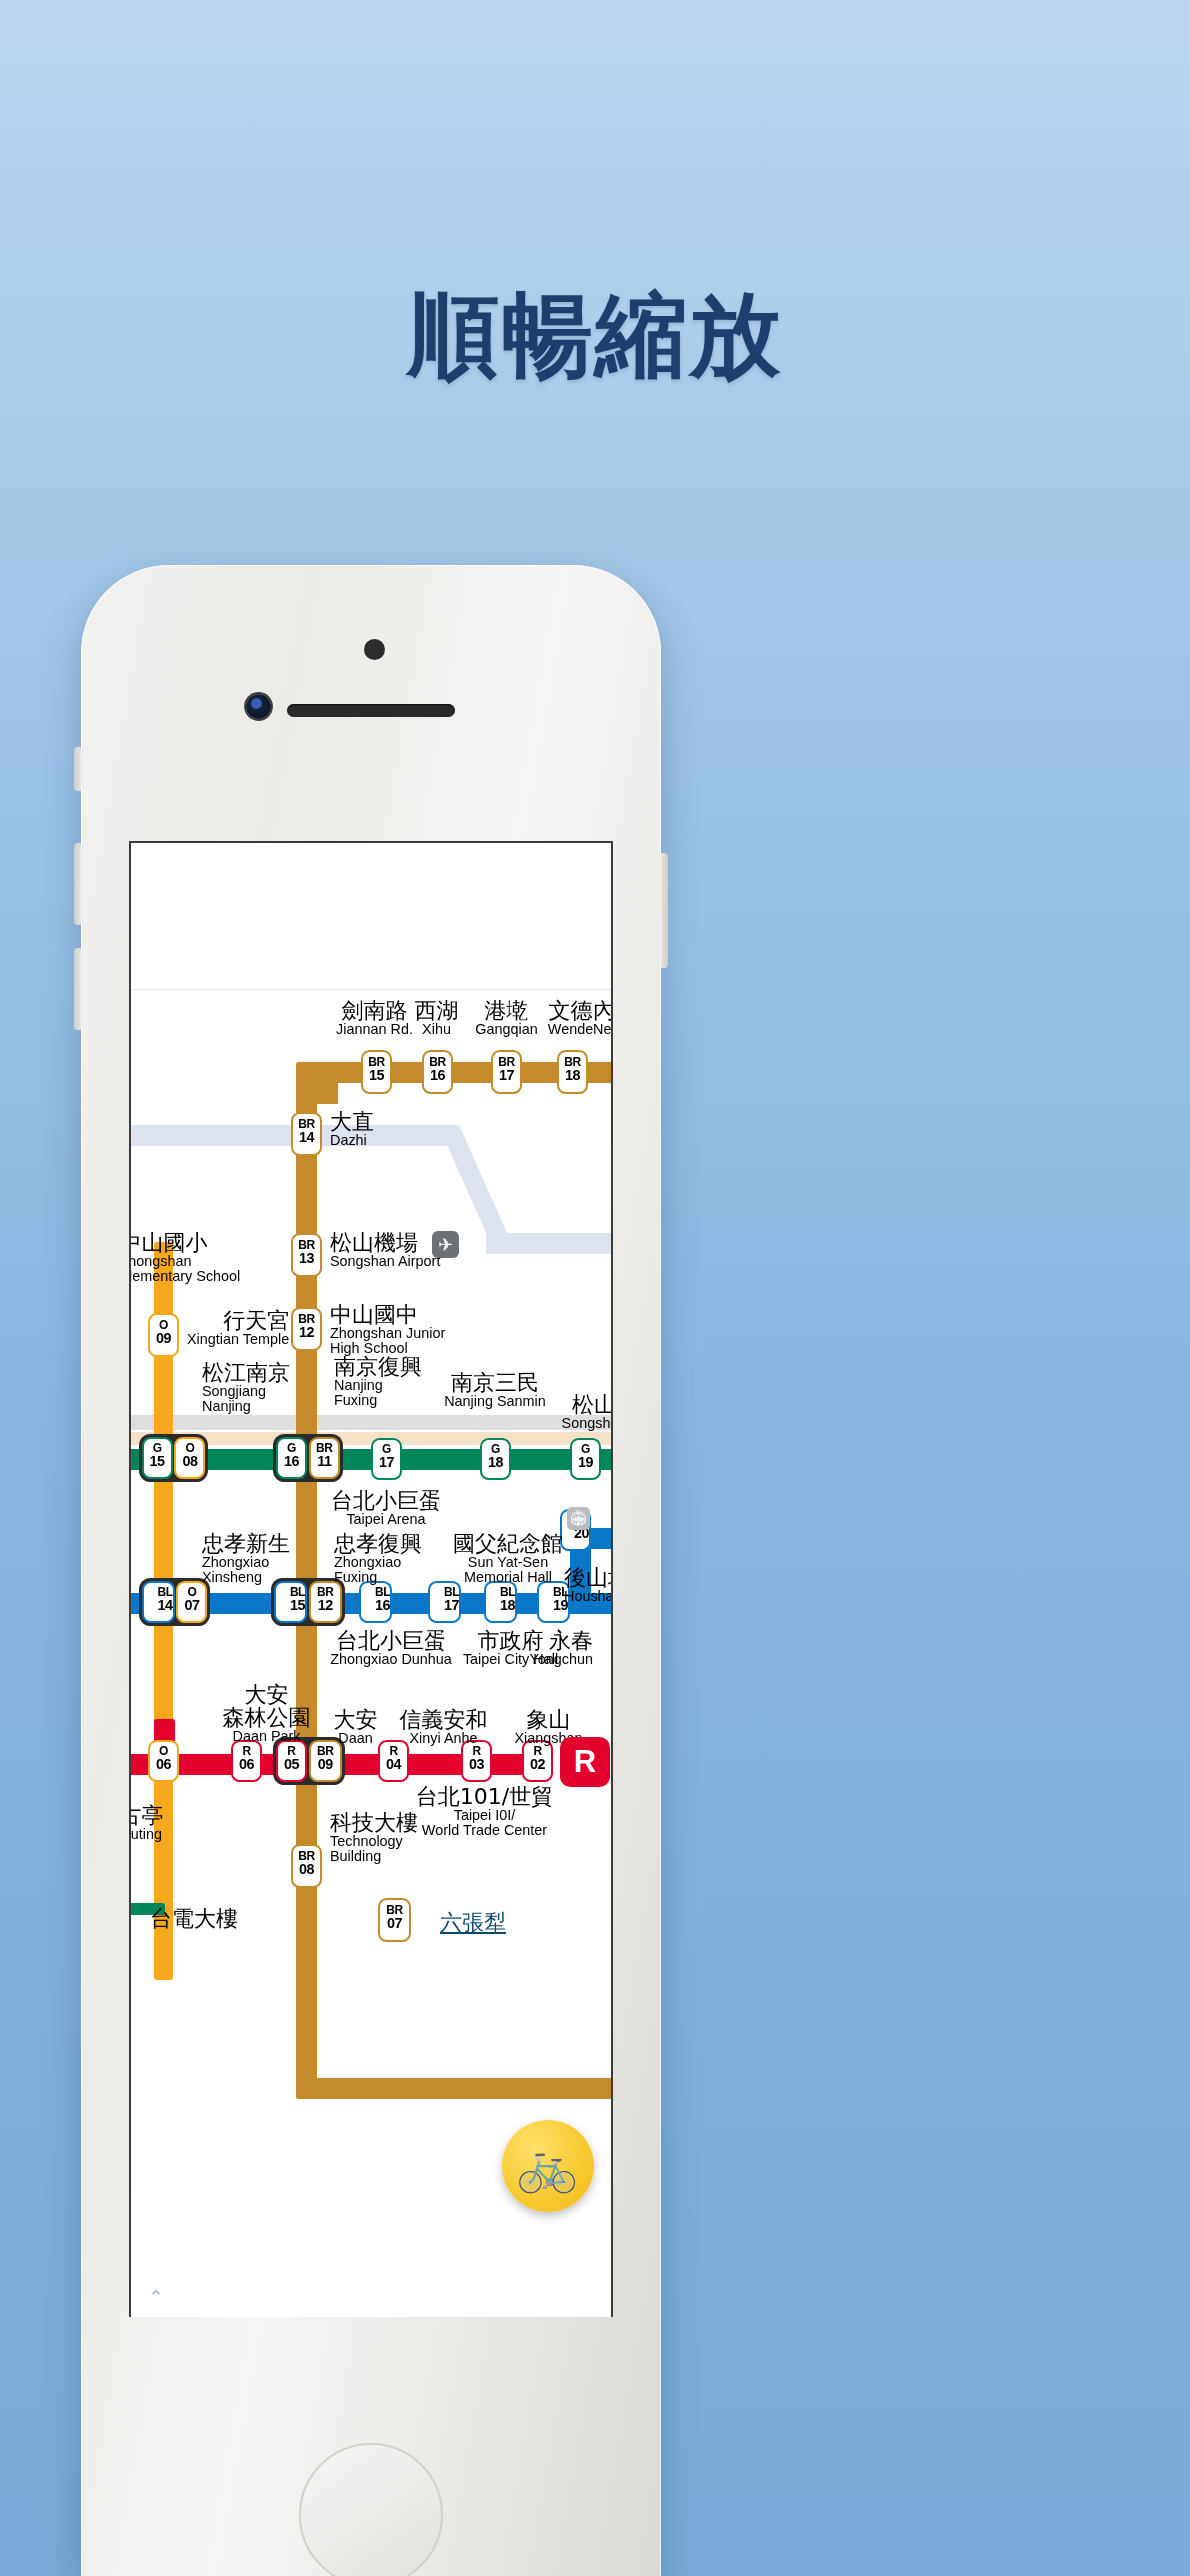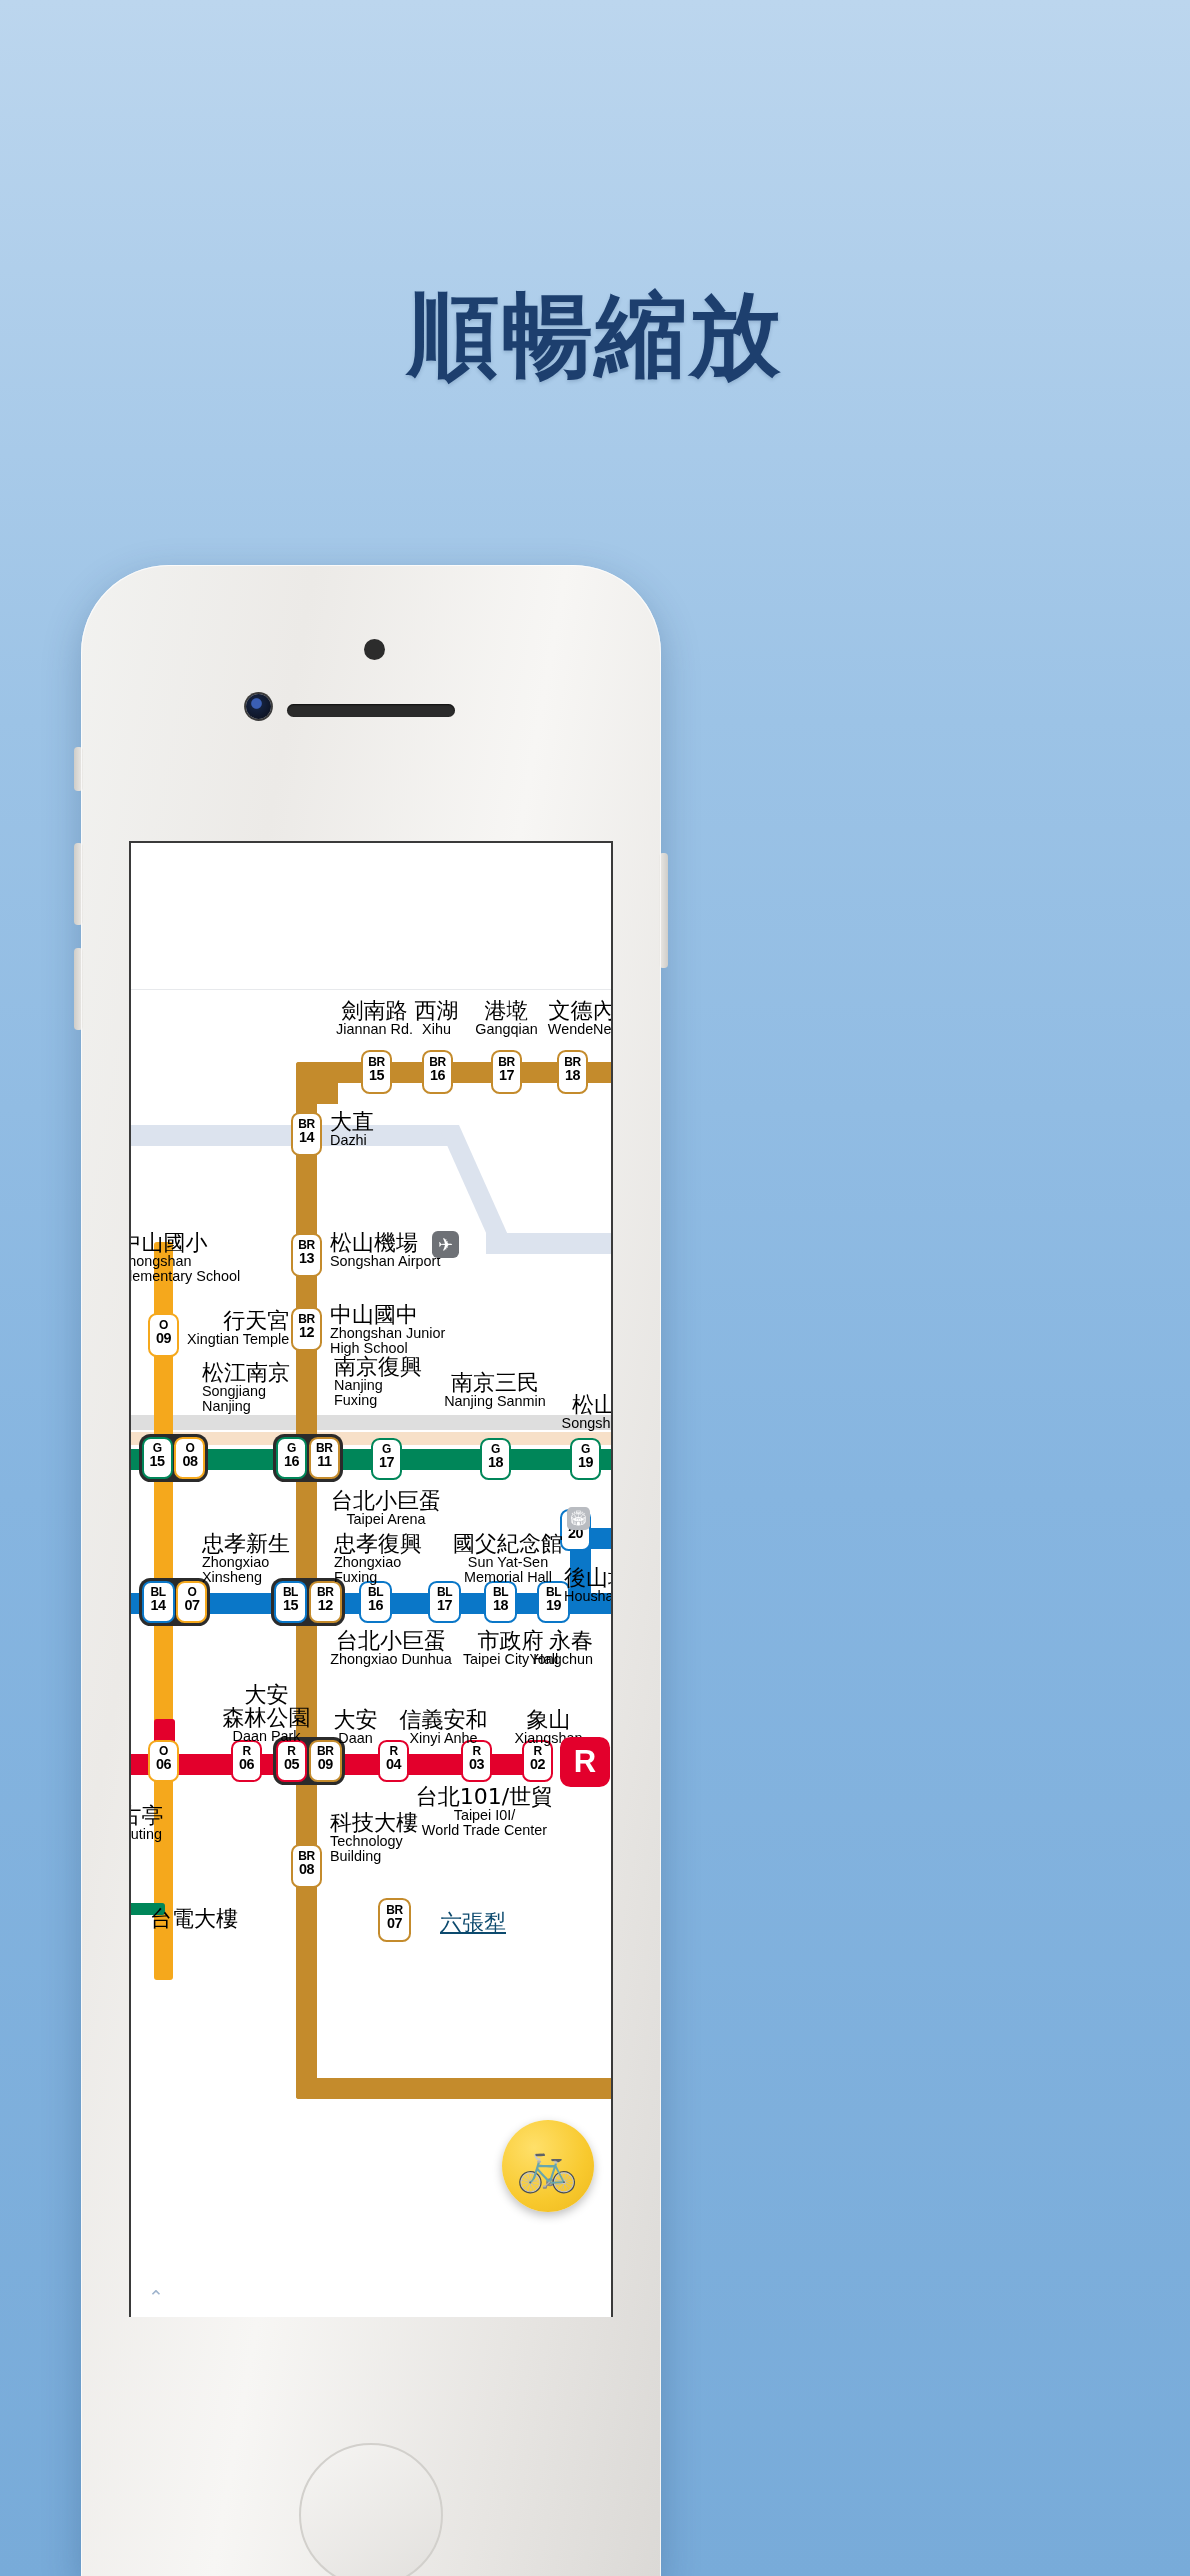--- a/index.html
+++ b/index.html
@@ -121,21 +121,21 @@
     font-weight:bold;
     text-align:center;
     color:#000;
     line-height:1.0;
     z-index:6;
   }
   .node .code{ display:block; font-size:12px; letter-spacing:-0.5px; }
   .node .num { display:block; font-size:14.4px; letter-spacing:-0.5px; }
   .n-br{ border-color:#c48b2c; }
   .n-g { border-color:#008659; }
-  .n-bl{ border-color:#0a77c8; }
+  .n-bl{ border-color:#0a77c8;text-align:right; }
   .n-r { border-color:#e3002c; }
   .n-o { border-color:#f5a81c; }
 
   
   .xfer{
     position:absolute; background:#2b2b2b; border-radius:11.5px;
     padding:2.9px; display:flex; gap:1.9px; z-index:7;
   }
   .xfer .node{ position:static; border-width:2.9px; }
 

